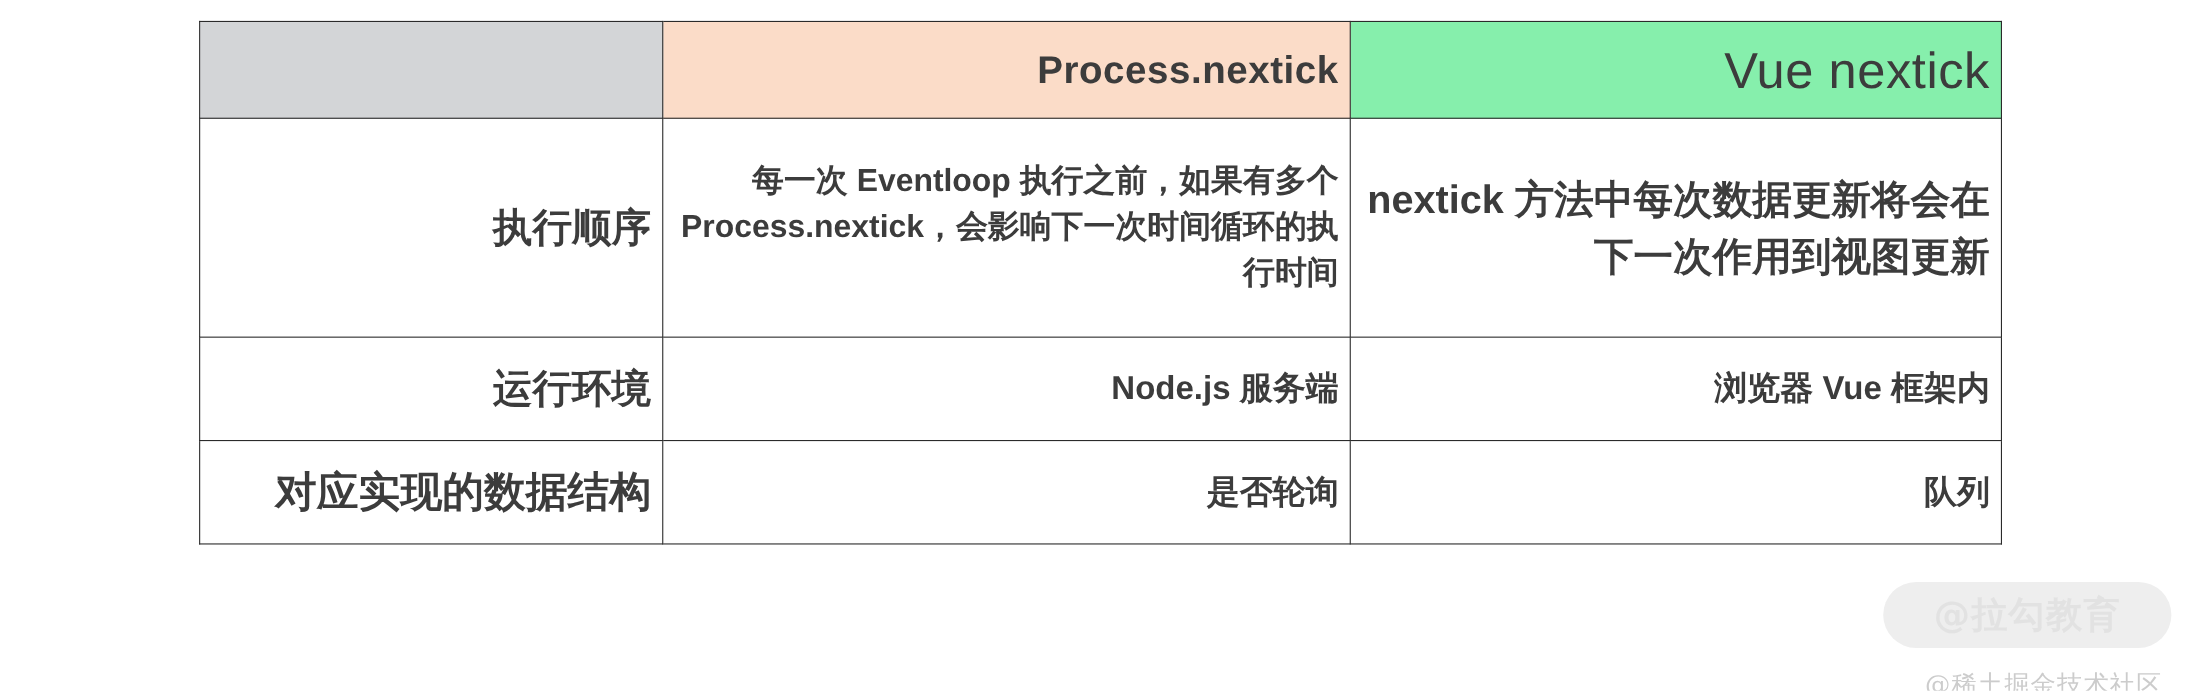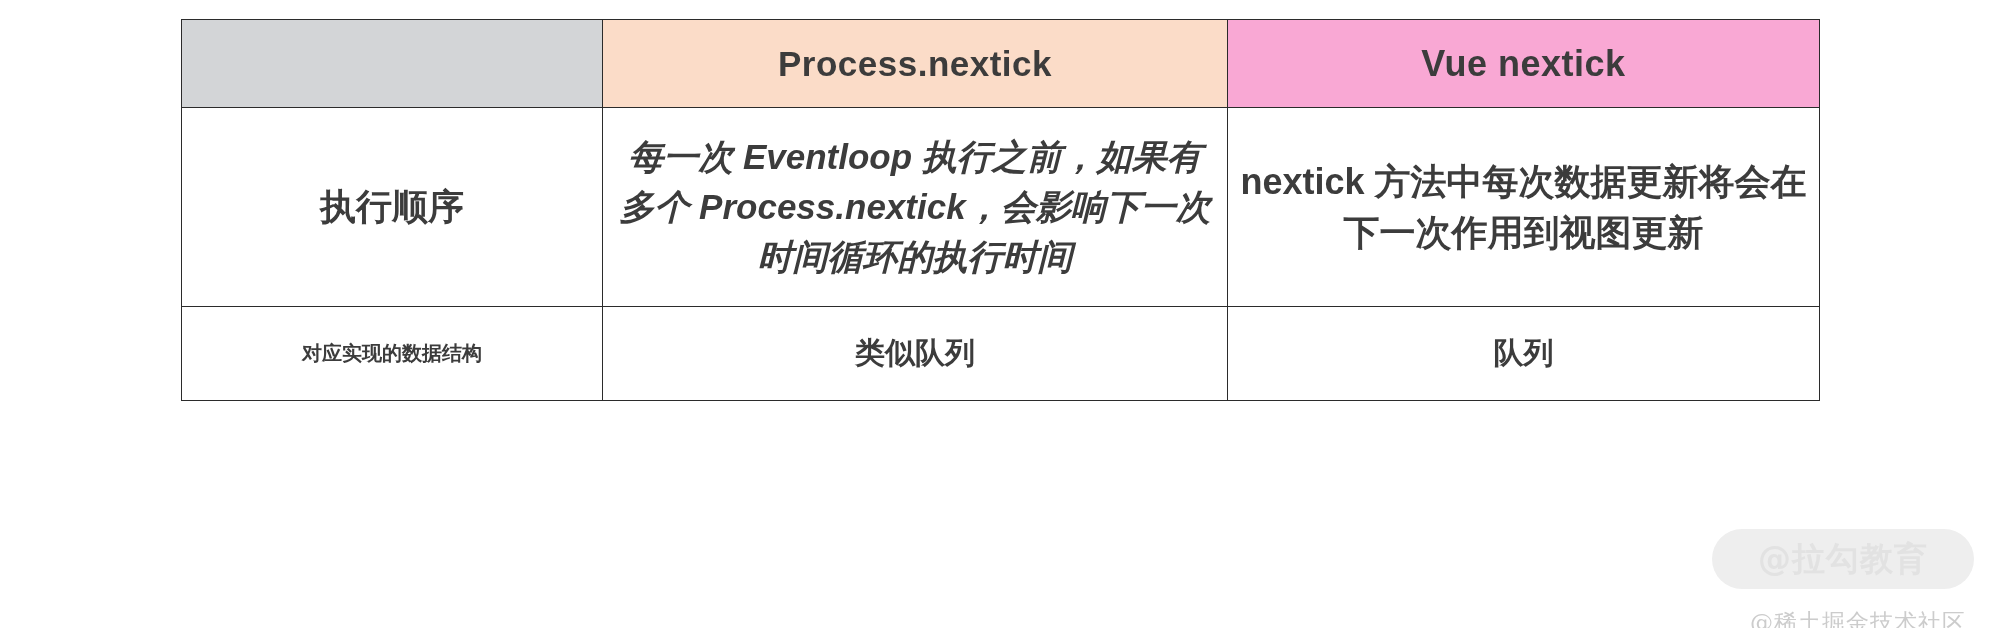--- a/index.html
+++ b/index.html
@@ -18,74 +18,73 @@
   .cmp-table{
     position:absolute;
     left:181px;
     top:19px;
     width:1638px;
     border-collapse:collapse;
     table-layout:fixed;
   }
   .cmp-table td{
     border:1.5px solid #2b2b2b;
-    text-align:center;
+    text-align:right;
     vertical-align:middle;
     color:#3c3c3c;
     padding:6px 10px;
   }
   col.c1{width:421px;}
   col.c2{width:625px;}
   col.c3{width:592px;}
 
   
   .hdr-blank{
     background:#d3d5d7;
     height:75px;
   }
   .hdr-orange{
     background:#fbdcc8;
     font-size:35px;
     font-weight:bold;
     letter-spacing:.5px;
   }
   .hdr-yellow{
-    background:#f9a8d4;
-    font-size:36px;
-    font-weight:bold;
+    background:#86efac;
+    font-size:46px;
+    font-weight:normal;
     letter-spacing:.5px;
   }
 
   
   .row-tall td{height:186px;}
   .row-reg td{height:81px;}
 
   .lbl{
     font-size:36px;
     font-weight:bold;
     color:#3c3c3c;
   }
   .lbl-sm{
-    font-size:20px;
+    font-size:38px;
     font-weight:bold;
     color:#3c3c3c;
   }
   .val{
     font-size:30px;
     font-weight:bold;
     color:#2e2e2e;
   }
   .val-multi{
-    font-size:35px;
+    font-size:29px;
     font-weight:bold;
     line-height:1.42;
     color:#2e2e2e;
     padding-left:22px;
     padding-right:22px;
-    font-style:italic;
   }
   .val-multi-r{
     font-size:36px;
     font-weight:bold;
     line-height:1.42;
     color:#2e2e2e;
     padding-left:18px;
     padding-right:18px;
   }
 
@@ -138,25 +137,30 @@
         <td class="hdr-orange">Process.nextick</td>
         <td class="hdr-yellow">Vue nextick</td>
       </tr>
 
       <tr class="row-tall">
         <td class="lbl">执行顺序</td>
         <td class="val-multi">每一次 Eventloop 执行之前，如果有多个 Process.nextick，会影响下一次时间循环的执行时间</td>
         <td class="val-multi-r">nextick 方法中每次数据更新将会在下一次作用到视图更新</td>
       </tr>
 
+      <tr class="row-reg">
+        <td class="lbl">运行环境</td>
+        <td class="val">Node.js 服务端</td>
+        <td class="val">浏览器 Vue 框架内</td>
+      </tr>
 
 
       <tr class="row-reg">
         <td class="lbl-sm">对应实现的数据结构</td>
-        <td class="val">类似队列</td>
+        <td class="val">是否轮询</td>
         <td class="val">队列</td>
       </tr>
     </tbody>
   </table>
 
   <div class="wm-pill">
     <span class="wm-pill-text">@拉勾教育</span>
   </div>
   <div class="wm-sub">@稀土掘金技术社区</div>
 

